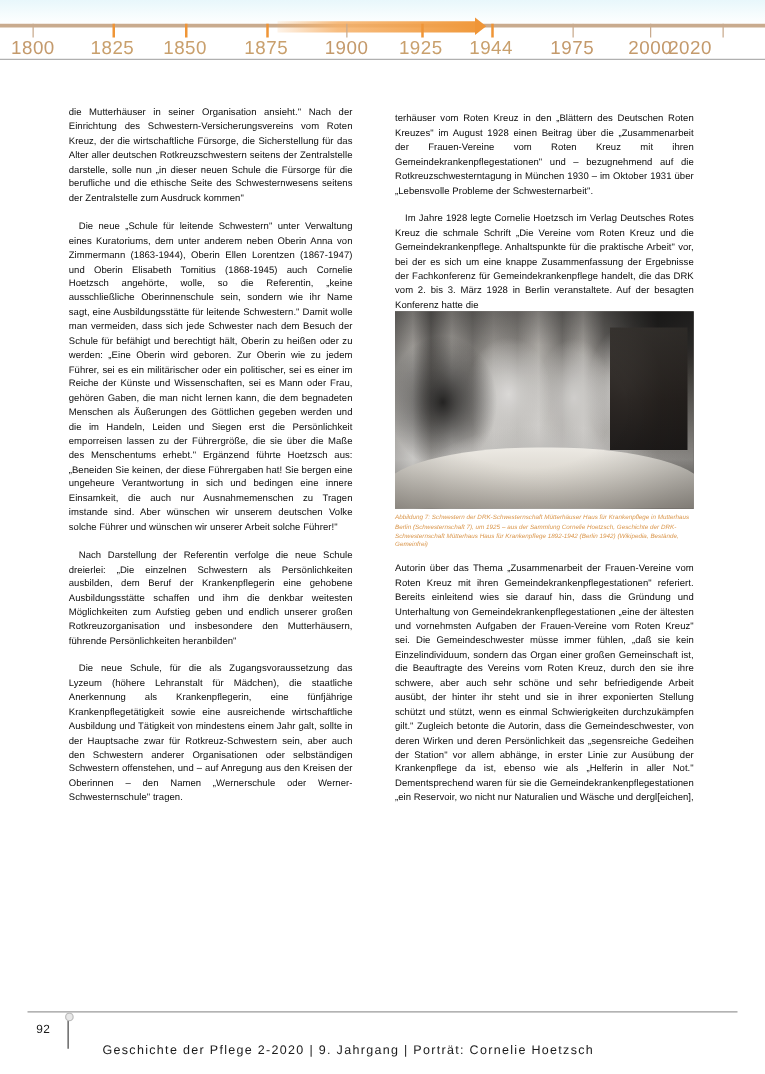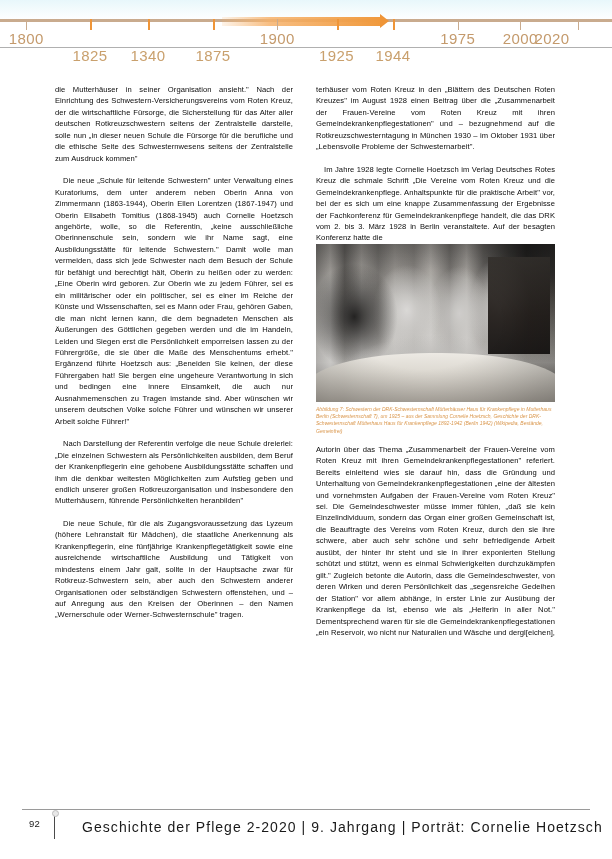--- a/index.html
+++ b/index.html
@@ -63,21 +63,21 @@
   .tick.accent { background: #ef9537; width: 2px; }
   .tick-label {
     position: absolute;
     top: 30px;
     font-size: 15px;
     color: #c49a6c;
     letter-spacing: 0.4px;
     transform: translateX(-50%);
     white-space: nowrap;
   }
-  .tick-label.accent { color: #c9a06d; margin-top: 17px; }
+  .tick-label.accent { color: #c9a06d; }
   .timeline-baseline {
     position: absolute;
     left: 0; top: 47px;
     width: 612px; height: 1px;
     background: #b0b0b0;
   }
 
   
   .page {
     position: absolute;
@@ -85,21 +85,22 @@
     width: 612px;
     height: 807px;
   }
 
   .columns {
     position: absolute;
     left: 55px;
     top: 32px;
     width: 500px;
     display: flex;
-    gap: 23px;
+    gap: 34px;
+    align-items: flex-end;
   }
   .col {
     width: 239px;
   }
 
   p.body {
     margin: 0 0 11px 0;
     font-size: 7.6px;
     line-height: 11.45px;
     text-align: justify;
@@ -205,22 +206,22 @@
     position: absolute;
     left: 54px;
     top: 4px;
     width: 1px;
     height: 26px;
     background: #4a4a4a;
   }
   .footer-text {
     position: absolute;
     left: 82px;
-    top: 10px;
-    font-size: 14px;
+    top: 26px;
+    font-size: 10px;
     color: #1a1a1a;
     letter-spacing: 1.05px;
     white-space: nowrap;
   }
   .footer-dot {
     position: absolute;
     left: 54px;
     top: 1px;
     width: 5px;
     height: 5px;
@@ -237,21 +238,21 @@
   <div class="timeline-gradient"></div>
   <div class="timeline-axis"></div>
   <div class="timeline-arrow"></div>
   <div class="timeline-arrowhead"></div>
   <div id="tick-container">
       <div class="tick" style="left: 26.316px;"></div>
       <div class="tick-label" style="left: 26.316px;">1800</div>
       <div class="tick accent" style="left: 89.964px;"></div>
       <div class="tick-label accent" style="left: 89.964px;">1825</div>
       <div class="tick accent" style="left: 148.104px;"></div>
-      <div class="tick-label accent" style="left: 148.104px;">1340</div>
+      <div class="tick-label accent" style="left: 148.104px;">1850</div>
       <div class="tick accent" style="left: 212.976px;"></div>
       <div class="tick-label accent" style="left: 212.976px;">1875</div>
       <div class="tick" style="left: 277.236px;"></div>
       <div class="tick-label" style="left: 277.236px;">1900</div>
       <div class="tick accent" style="left: 336.6px;"></div>
       <div class="tick-label accent" style="left: 336.6px;">1925</div>
       <div class="tick accent" style="left: 392.904px;"></div>
       <div class="tick-label accent" style="left: 392.904px;">1944</div>
       <div class="tick" style="left: 457.776px;"></div>
       <div class="tick-label" style="left: 457.776px;">1975</div>

